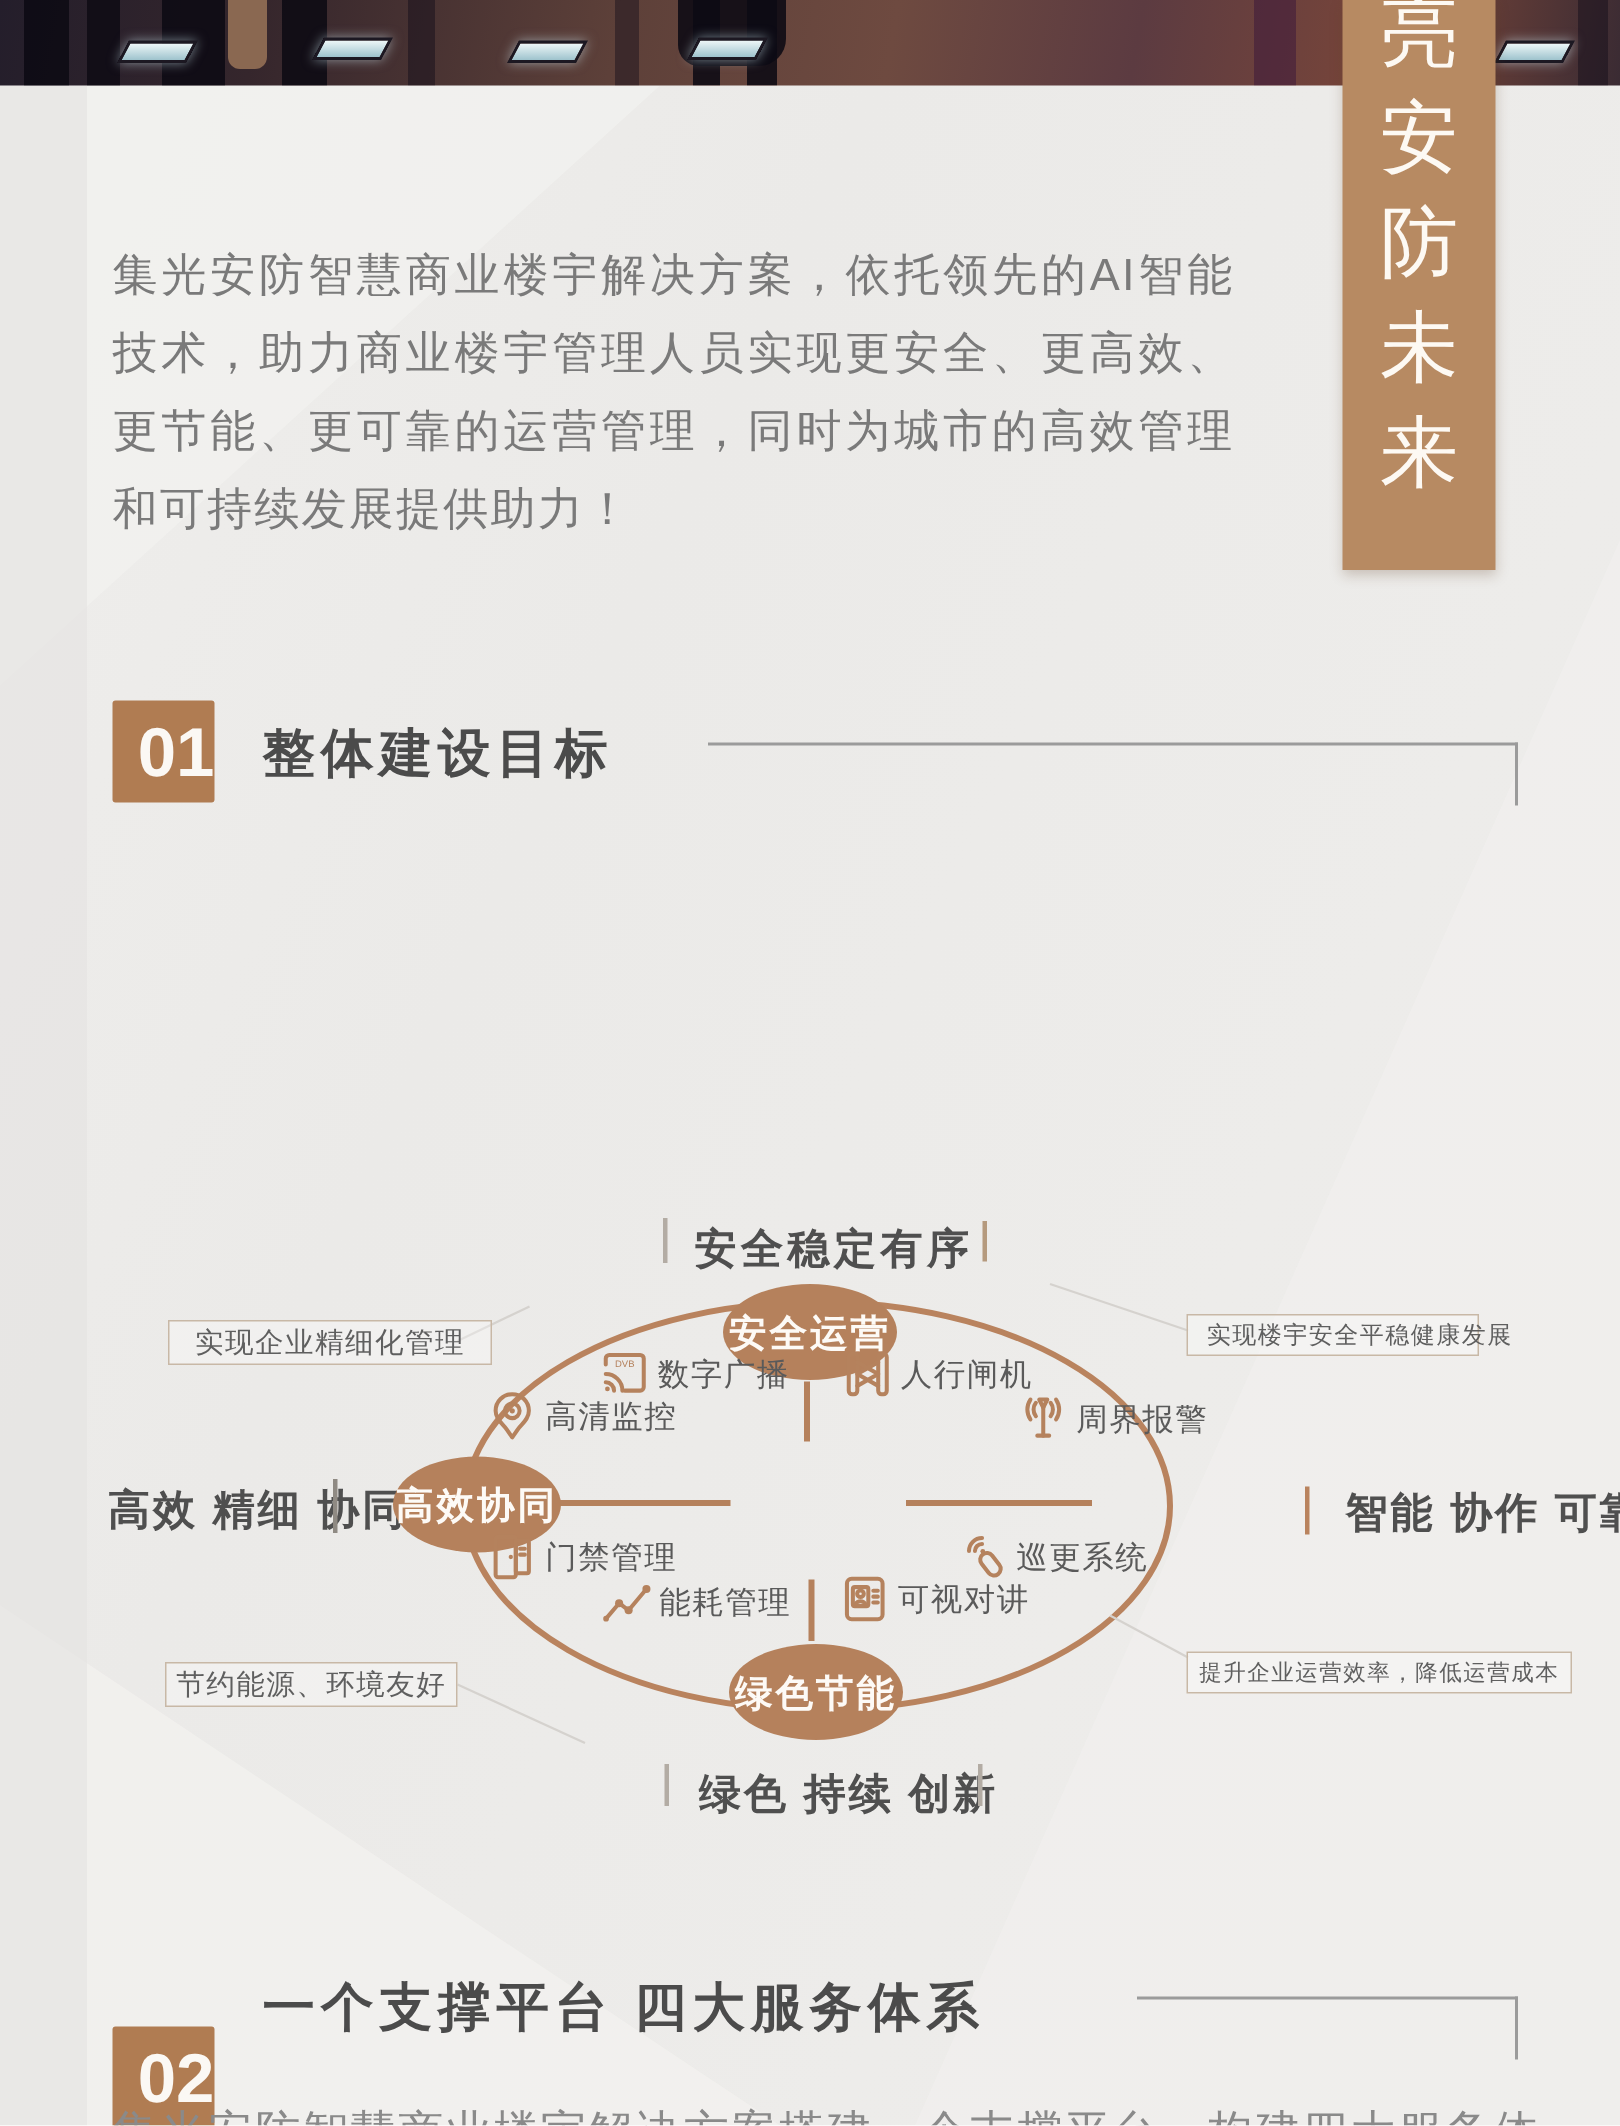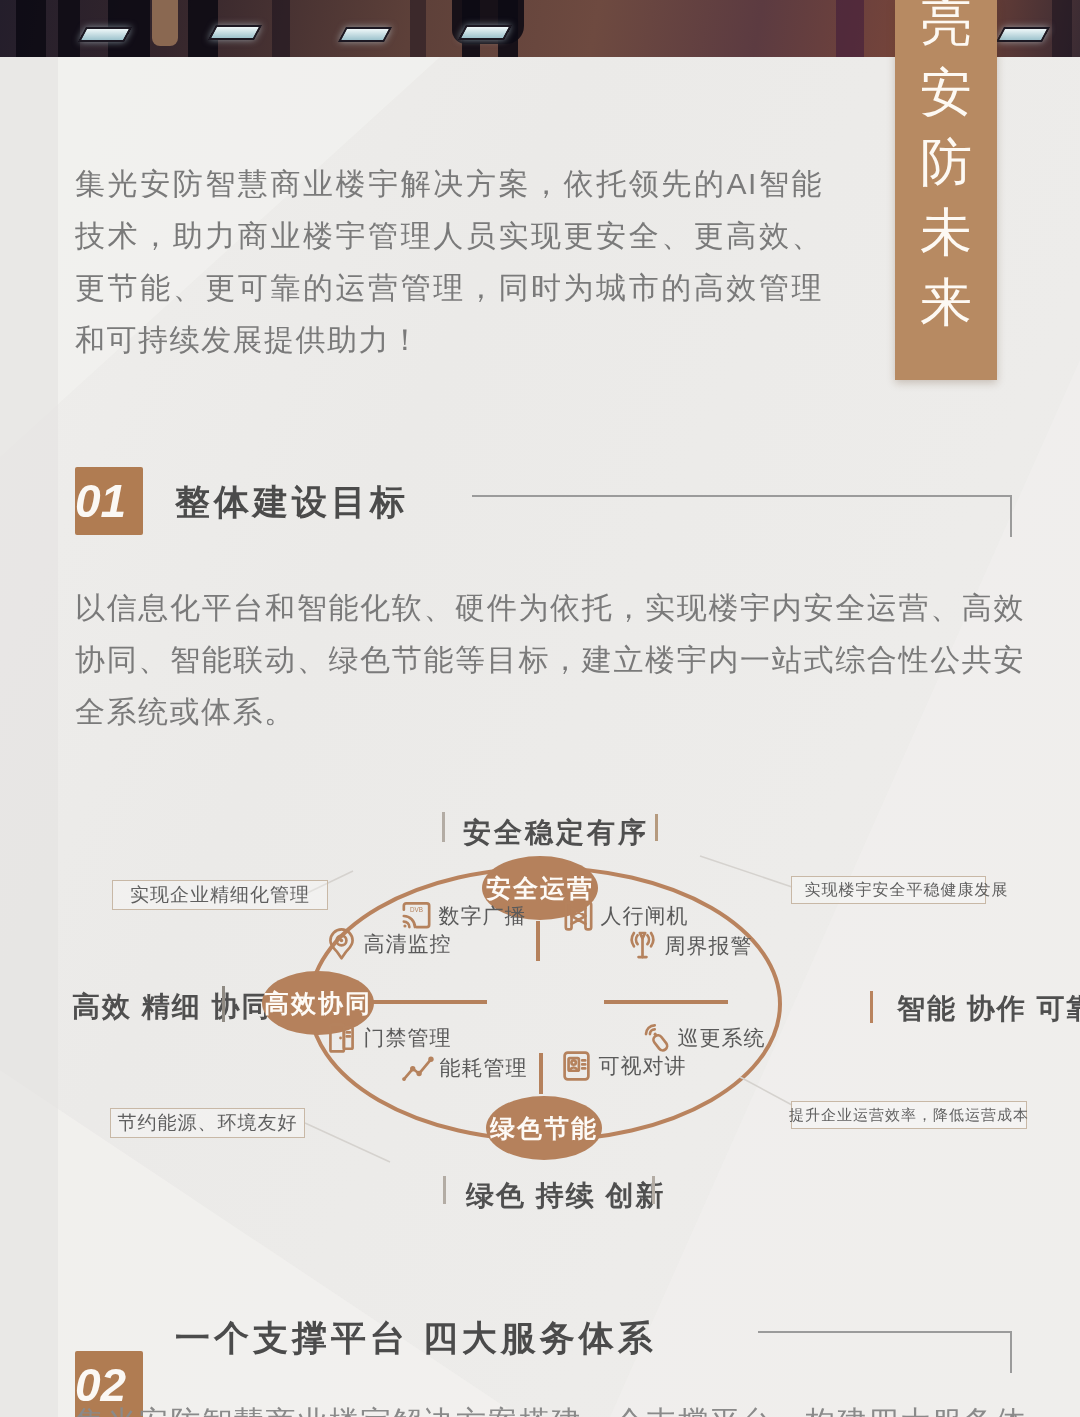--- a/index.html
+++ b/index.html
@@ -33,22 +33,22 @@
 
   
   .para{ position:absolute; color:#7a7a7a; font-size:30px; line-height:52px;
          letter-spacing:1.5px; text-align:justify; }
   #intro{ left:75px; top:158px; width:748px; }
   #body1{ left:75px; top:582px; width:950px; }
   #partial2{ left:75px; top:1396px; width:952px; color:#8a8a8a; }
 
   
   .numbox{ position:absolute; width:68px; height:68px; background:#b07c52; border-radius:2px;
-           display:flex; align-items:center; justify-content:flex-start;
-           color:#fbf8f4; font-size:46px; font-weight:bold;font-style:italic; }
+           display:flex; align-items:center; justify-content:flex-end;
+           color:#fbf8f4; font-size:46px; font-weight:bold; }
   .sectitle{ position:absolute; color:#4b4b4b; font-size:35px; font-weight:bold; letter-spacing:4px; }
   .secline{ position:absolute; height:2px; background:#9b9b9b; }
   .sectick{ position:absolute; width:2px; background:#9b9b9b; }
 
   
   .node{ position:absolute; border-radius:50%; background:#b5815c; color:#fdfaf6;
          display:flex; align-items:center; justify-content:center;
          font-size:25px; font-weight:bold; letter-spacing:2px; }
   .caption{ position:absolute; color:#4f4f4f; font-weight:bold; font-size:28px;
             letter-spacing:3px; white-space:nowrap; }
@@ -104,21 +104,20 @@
 
   <p class="para" id="intro">集光安防智慧商业楼宇解决方案，依托领先的AI智能技术，助力商业楼宇管理人员实现更安全、更高效、更节能、更可靠的运营管理，同时为城市的高效管理和可持续发展提供助力！</p>
 
   <div class="numbox" style="left:75px;top:467px;">
     <span>01</span>
   </div>
   <h2 class="sectitle" style="left:175px;top:479px;">整体建设目标</h2>
   <div class="secline" style="left:472px;top:495px;width:540px;"></div>
   <div class="sectick" style="left:1010px;top:495px;height:42px;"></div>
 
-  <p class="para" id="body1">以信息化平台和智能化软、硬件为依托，实现楼宇内安全运营、高效协同、智能联动、绿色节能等目标，建立楼宇内一站式综合性公共安全系统或体系。</p>
 
   <svg class="overlay" viewBox="0 0 1080 1417">
     <ellipse cx="545" cy="1004" rx="235" ry="136" stroke="#b9835e" stroke-width="4" fill="none"></ellipse>
     <line x1="538" y1="921" x2="538" y2="961" stroke="#b5815c" stroke-width="4"></line>
     <line x1="541" y1="1053" x2="541" y2="1094" stroke="#b5815c" stroke-width="4"></line>
     <line x1="363" y1="1002" x2="487" y2="1002" stroke="#b5815c" stroke-width="4"></line>
     <line x1="604" y1="1002" x2="728" y2="1002" stroke="#b5815c" stroke-width="4"></line>
     <line x1="353" y1="871" x2="305" y2="894" stroke="#d5d2ce" stroke-width="1.5"></line>
     <line x1="700" y1="856" x2="792" y2="887" stroke="#d5d2ce" stroke-width="1.5"></line>
     <line x1="305" y1="1123" x2="390" y2="1162" stroke="#d5d2ce" stroke-width="1.5"></line>
@@ -135,21 +134,21 @@
   <div class="cbar" style="left:870px;top:991px;height:32px;background:#b9835e;"></div>
   <div class="caption" style="left:897px;top:990px;letter-spacing:2px;">智能 协作 可靠</div>
 
   <div class="cbar" style="left:443px;top:1176px;height:28px;background:#b3aca4;"></div>
   <div class="caption" style="left:466px;top:1177px;letter-spacing:2px;">绿色 持续 创新</div>
   <div class="cbar" style="left:652px;top:1176px;height:28px;background:#b3aca4;"></div>
 
   <div class="callout" style="left:112px;top:880px;width:216px;height:30px;font-size:19px;">实现企业精细化管理</div>
   <div class="callout" style="left:791px;top:876px;width:195px;height:28px;font-size:16px;padding-left:36px;">实现楼宇安全平稳健康发展</div>
   <div class="callout" style="left:110px;top:1108px;width:195px;height:30px;font-size:19px;">节约能源、环境友好</div>
-  <div class="callout" style="left:791px;top:1101px;width:236px;height:28px;font-size:15px;">提升企业运营效率，降低运营成本</div>
+  <div class="callout" style="left:791px;top:1101px;width:257px;height:28px;font-size:15px;">提升企业运营效率，降低运营成本</div>
 
   <div class="node" style="left:482px;top:856px;width:116px;height:64px;">安全运营</div>
   <div class="node" style="left:262px;top:971px;width:112px;height:64px;text-align:center;">高效协同</div>
   <div class="node" style="left:486px;top:1096px;width:116px;height:64px;">绿色节能</div>
 
   <div class="feat" style="left:462px;top:897px;">
     <svg class="icn" viewBox="0 0 24 24">
       <path d="M4 8 V5.5 A1.5 1.5 0 0 1 5.5 4 H18.5 A1.5 1.5 0 0 1 20 5.5 V17.5 A1.5 1.5 0 0 1 18.5 19 H12"></path>
       <path d="M4 12 a7 7 0 0 1 7 7"></path>
         <path d="M4 15.5 a3.5 3.5 0 0 1 3.5 3.5"></path>
@@ -170,21 +169,21 @@
 
   <div class="feat" style="left:624px;top:897px;">
     <svg class="icn" viewBox="0 0 24 24">
       <rect x="4" y="3.5" width="3.6" height="17" rx="1.4"></rect>
       <rect x="16.4" y="3.5" width="3.6" height="17" rx="1.4"></rect>
       <path d="M7.6 7 L16.4 12 M16.4 7 L7.6 12 M7.6 12 L16.4 17 M16.4 12 L7.6 17"></path>
     </svg>
     <span class="lbl">人行闸机</span>
   </div>
 
-  <div class="feat" style="left:688px;top:927px;">
+  <div class="feat" style="left:741px;top:927px;">
     <svg class="icn" viewBox="0 0 24 24">
       <path d="M12 7 v12"></path>
         <path d="M9.5 19 h5"></path>
       <path d="M10.3 3.8 h3.4 l-1.7 3.4 Z"></path>
       <path d="M8.9 5.2 a4.5 4.5 0 0 0 0 5.6"></path>
         <path d="M15.1 5.2 a4.5 4.5 0 0 1 0 5.6"></path>
       <path d="M6.6 3.8 a7.5 7.5 0 0 0 0 8.4"></path>
         <path d="M17.4 3.8 a7.5 7.5 0 0 1 0 8.4"></path>
     </svg>
     <span class="lbl">周界报警</span>

